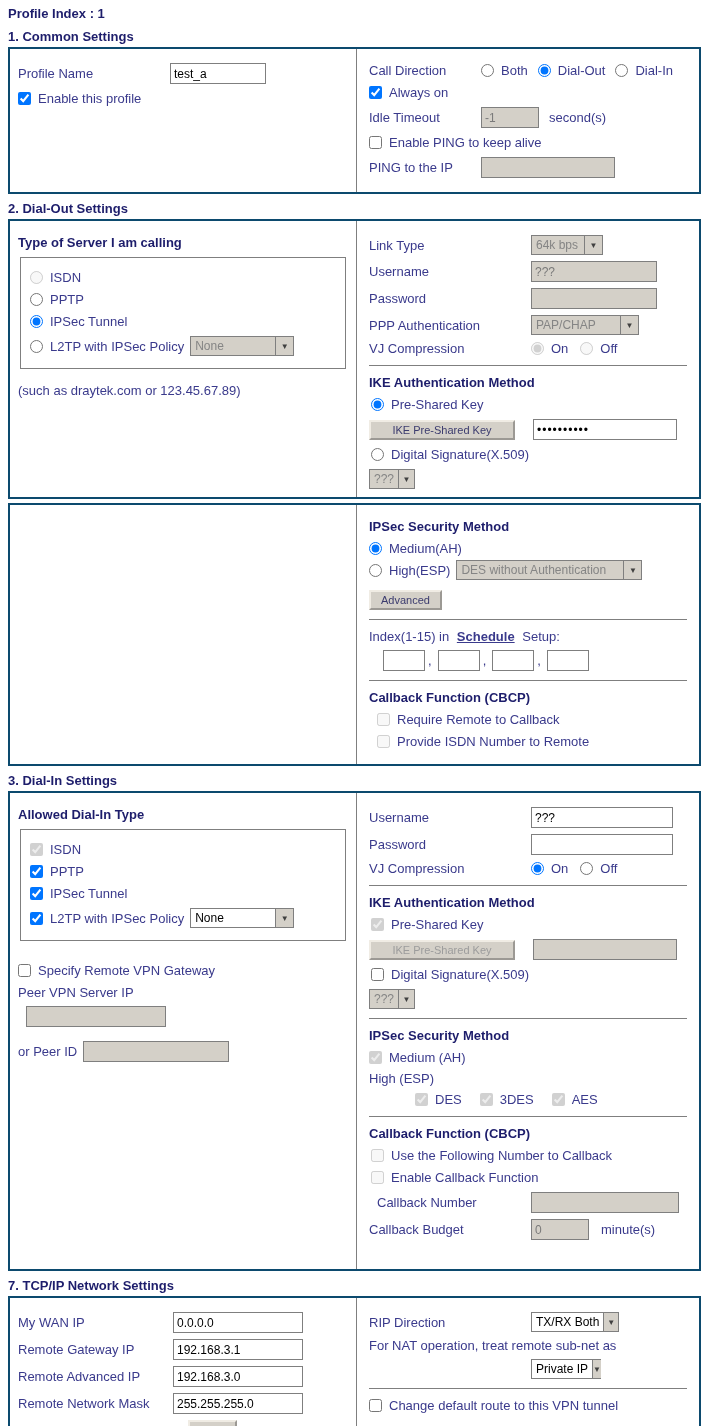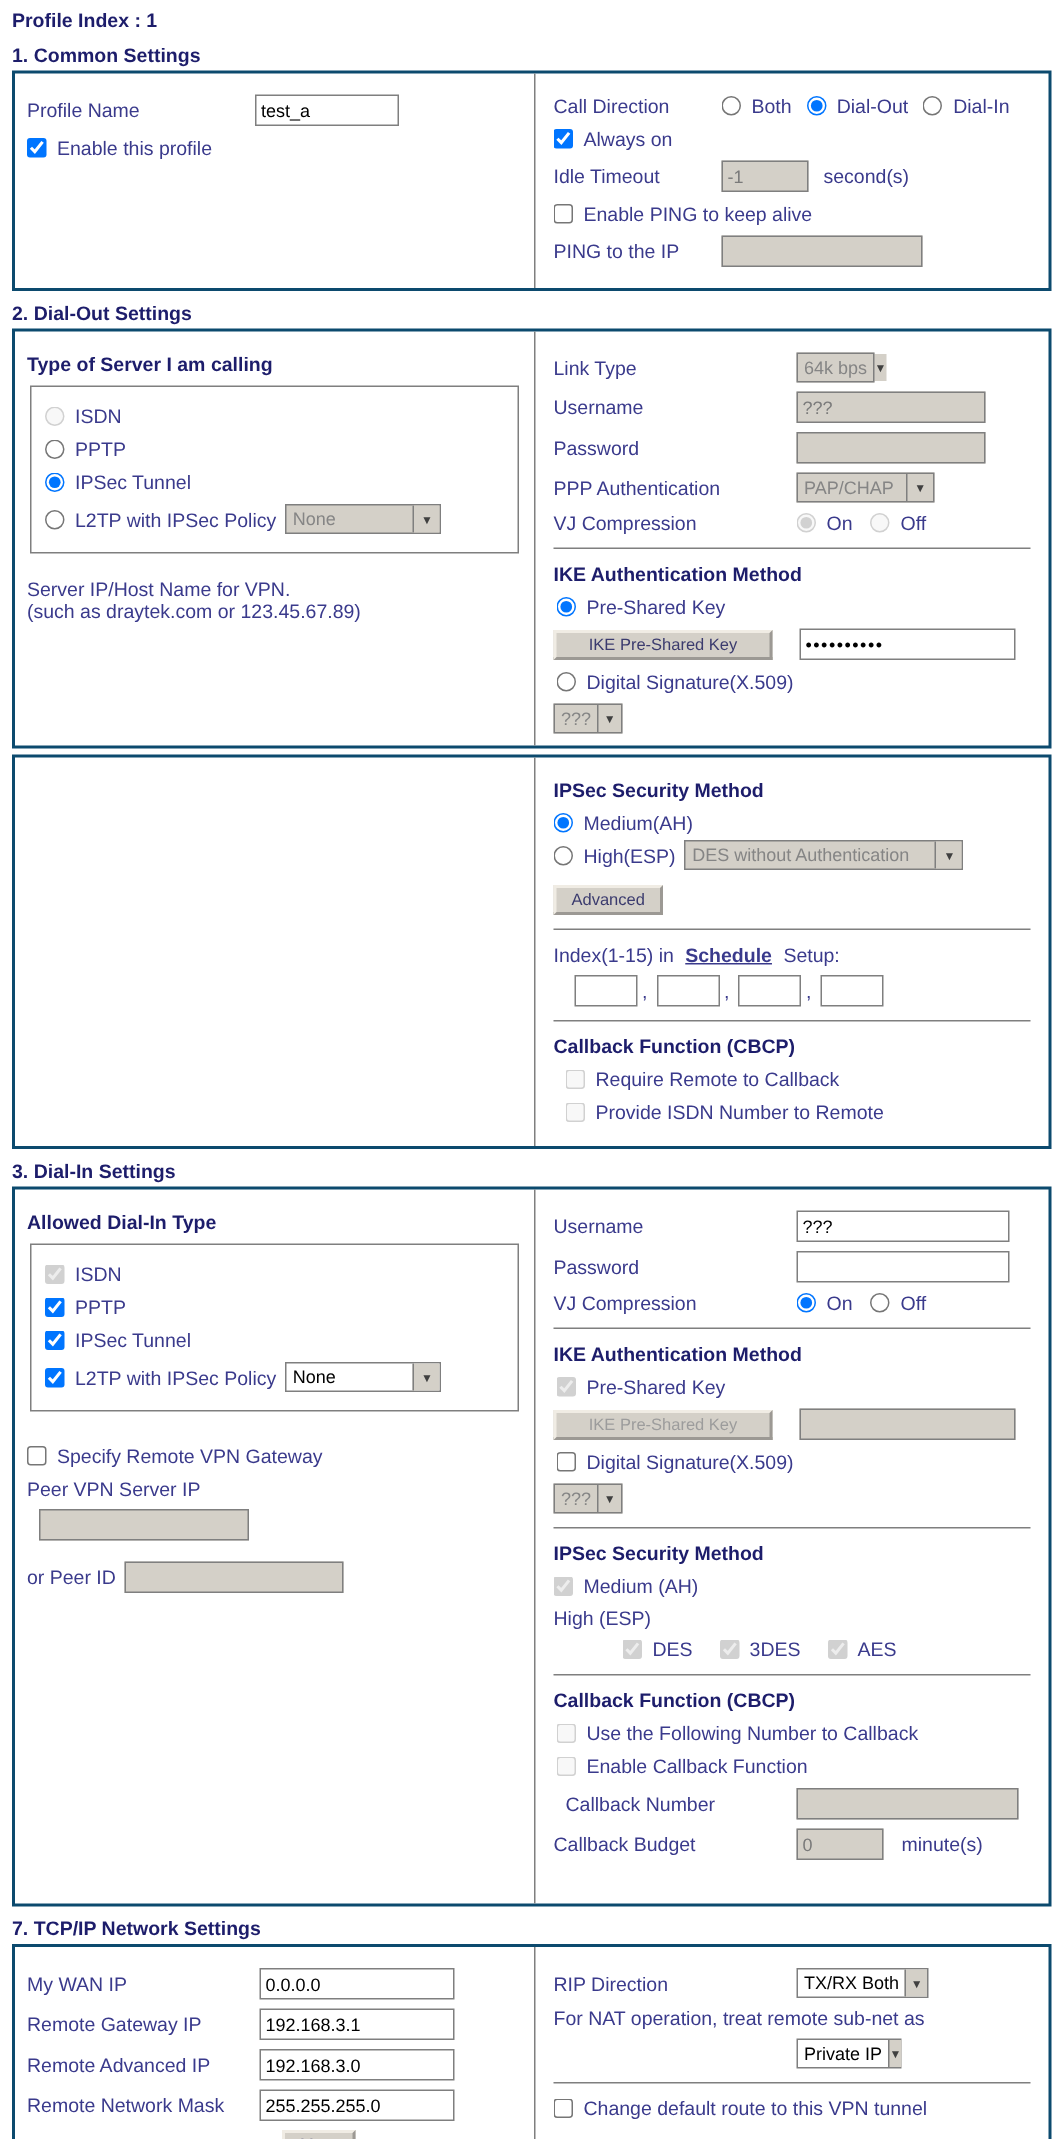--- a/index.html
+++ b/index.html
@@ -106,42 +106,41 @@
         </div>
         <div class="chk">
           <input type="radio" name="dosrv" style="">
           <span style="margin-right:6px">L2TP with IPSec Policy</span>
           <span class="sel dis" style="width:104px">
             <span class="txt">None</span>
             <span class="arr">▼</span>
           </span>
         </div>
       </div>
-      <div style="margin-top:16px">Server IP/Host Name for VPN.</div>
       <div>(such as draytek.com or 123.45.67.89)</div>
     </div>
     <div class="col-r">
       <div class="row">
         <span class="lbl w162">Link Type</span>
-        <span class="sel dis" style="width:52px">
+        <span class="sel dis" style="width:72px">
           <span class="txt">64k bps</span>
           <span class="arr">▼</span>
         </span>
       </div>
       <div class="row">
         <span class="lbl w162">Username</span>
         <input class="tb" style="width: 118px;" disabled="" value="???">
       </div>
       <div class="row">
         <span class="lbl w162">Password</span>
         <input class="tb" style="width: 118px;" disabled="">
       </div>
       <div class="row">
         <span class="lbl w162">PPP Authentication</span>
-        <span class="sel dis" style="width:92px">
+        <span class="sel dis" style="width:108px">
           <span class="txt">PAP/CHAP</span>
           <span class="arr">▼</span>
         </span>
       </div>
       <div class="row">
         <span class="lbl w162">VJ Compression</span>
         <input type="radio" name="dovj" checked="" disabled="" style="">
         <span style="margin-right:12px">On</span>
         <input type="radio" name="dovj" disabled="" style="">
         <span>Off</span>

